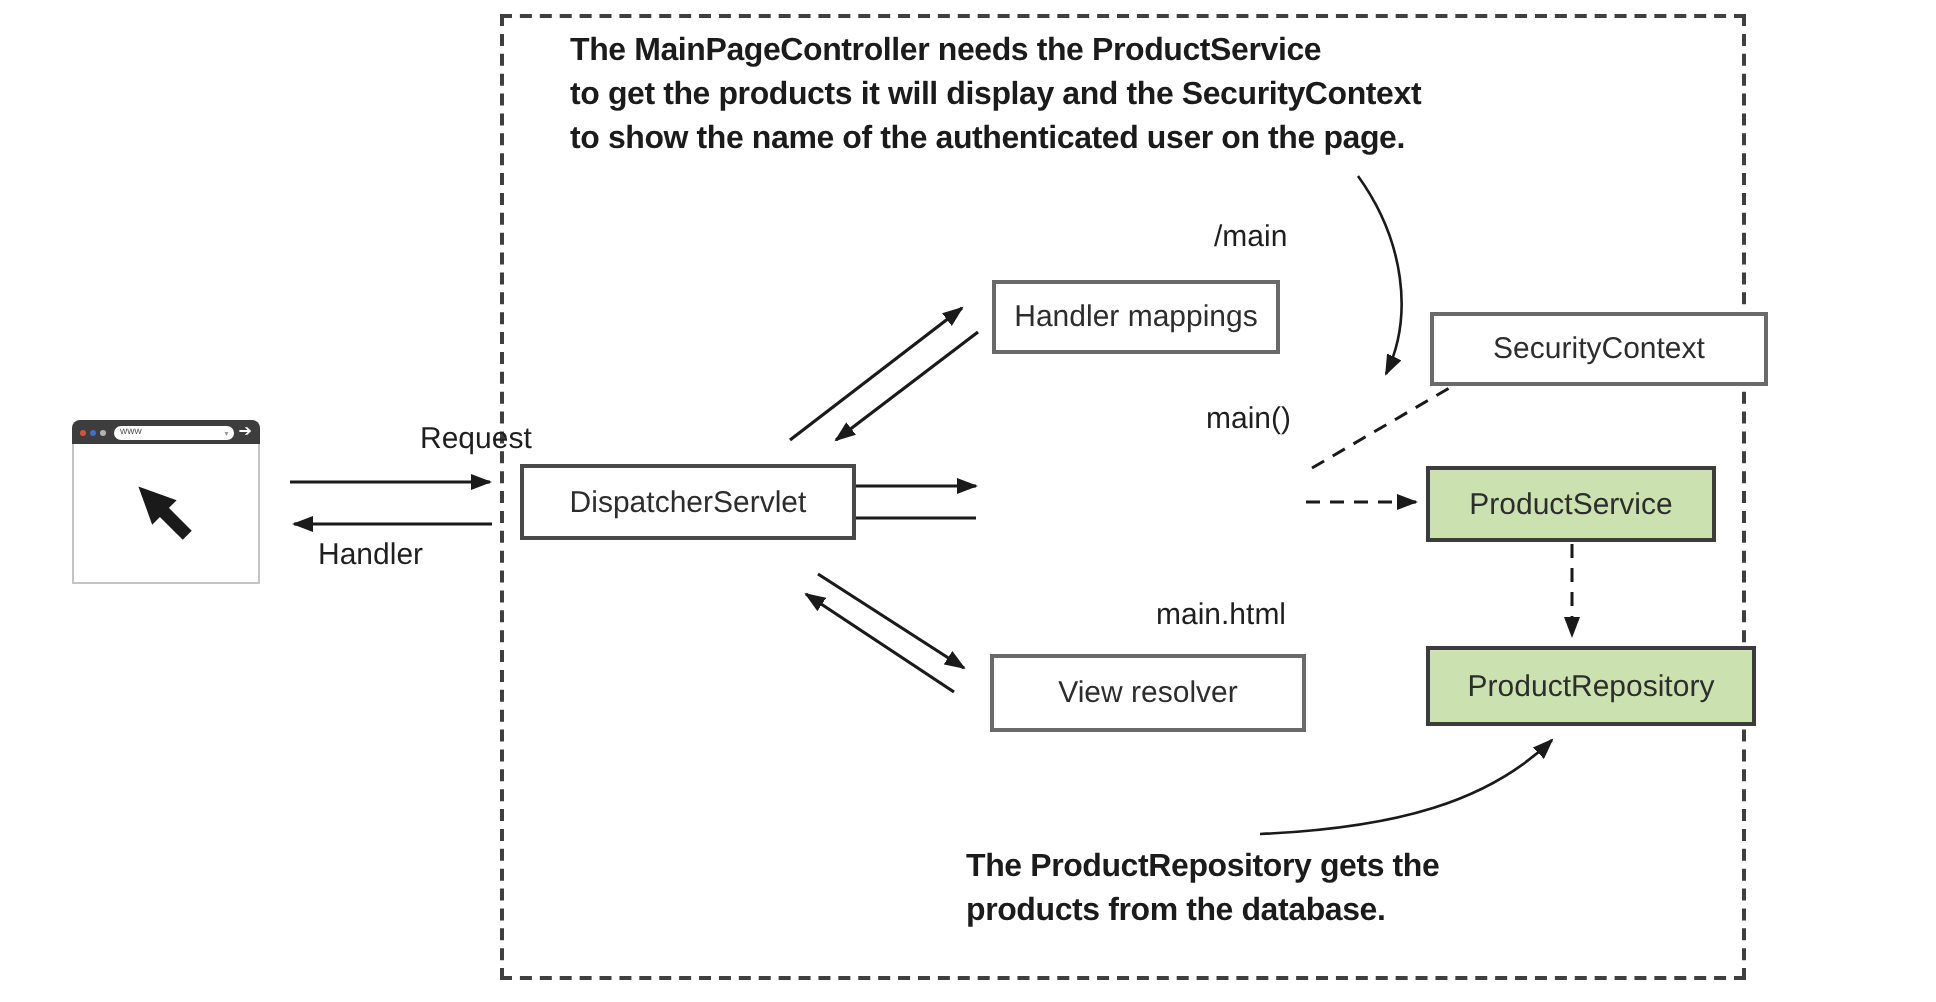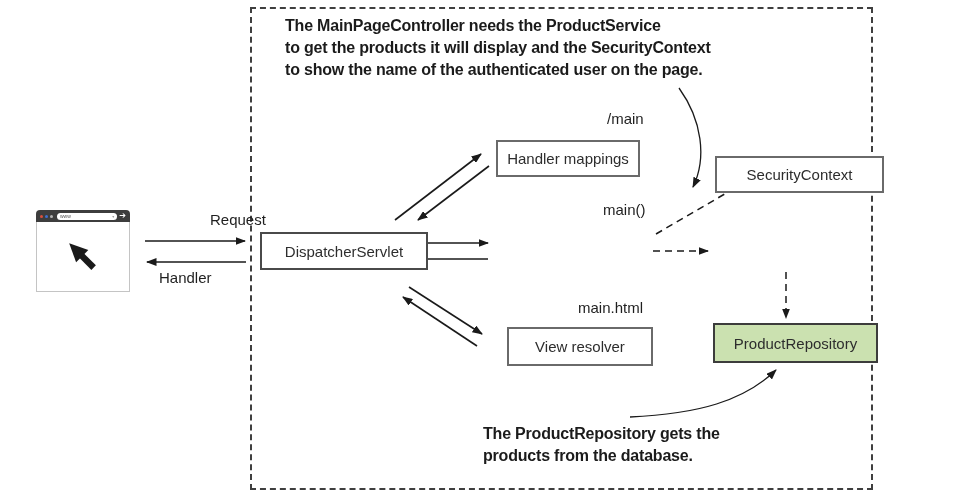--- a/index.html
+++ b/index.html
@@ -122,22 +122,23 @@
     <span>products from the database.</span>
   </div>
 
   <div class="node" style="left:260px; top:232px; width:168px; height:38px; border-color:#4a4a4a;">DispatcherServlet</div>
 
   <div class="node" style="left:496px; top:140px; width:144px; height:37px;">Handler mappings</div>
 
   <div class="node" style="left:715px; top:156px; width:169px; height:37px;">SecurityContext</div>
 
 
+  <div class="node highlight" style="left:713px; top:233px; width:145px; height:38px;">ProductService</div>
 
-  <div class="node" style="left:495px; top:327px; width:146px; height:39px;margin-left:12px;">View resolver</div>
+  <div class="node" style="left:495px; top:327px; width:158px; height:39px;">View resolver</div>
 
   <div class="node highlight" style="left:713px; top:323px; width:165px; height:40px;">ProductRepository</div>
 
   <div class="edge-label" style="left:607px; top:110px;">/main</div>
   <div class="edge-label" style="left:603px; top:201px;text-align:center;">main()</div>
   <div class="edge-label" style="left:578px; top:299px;">main.html</div>
 
 </div>
 
 </body></html>

